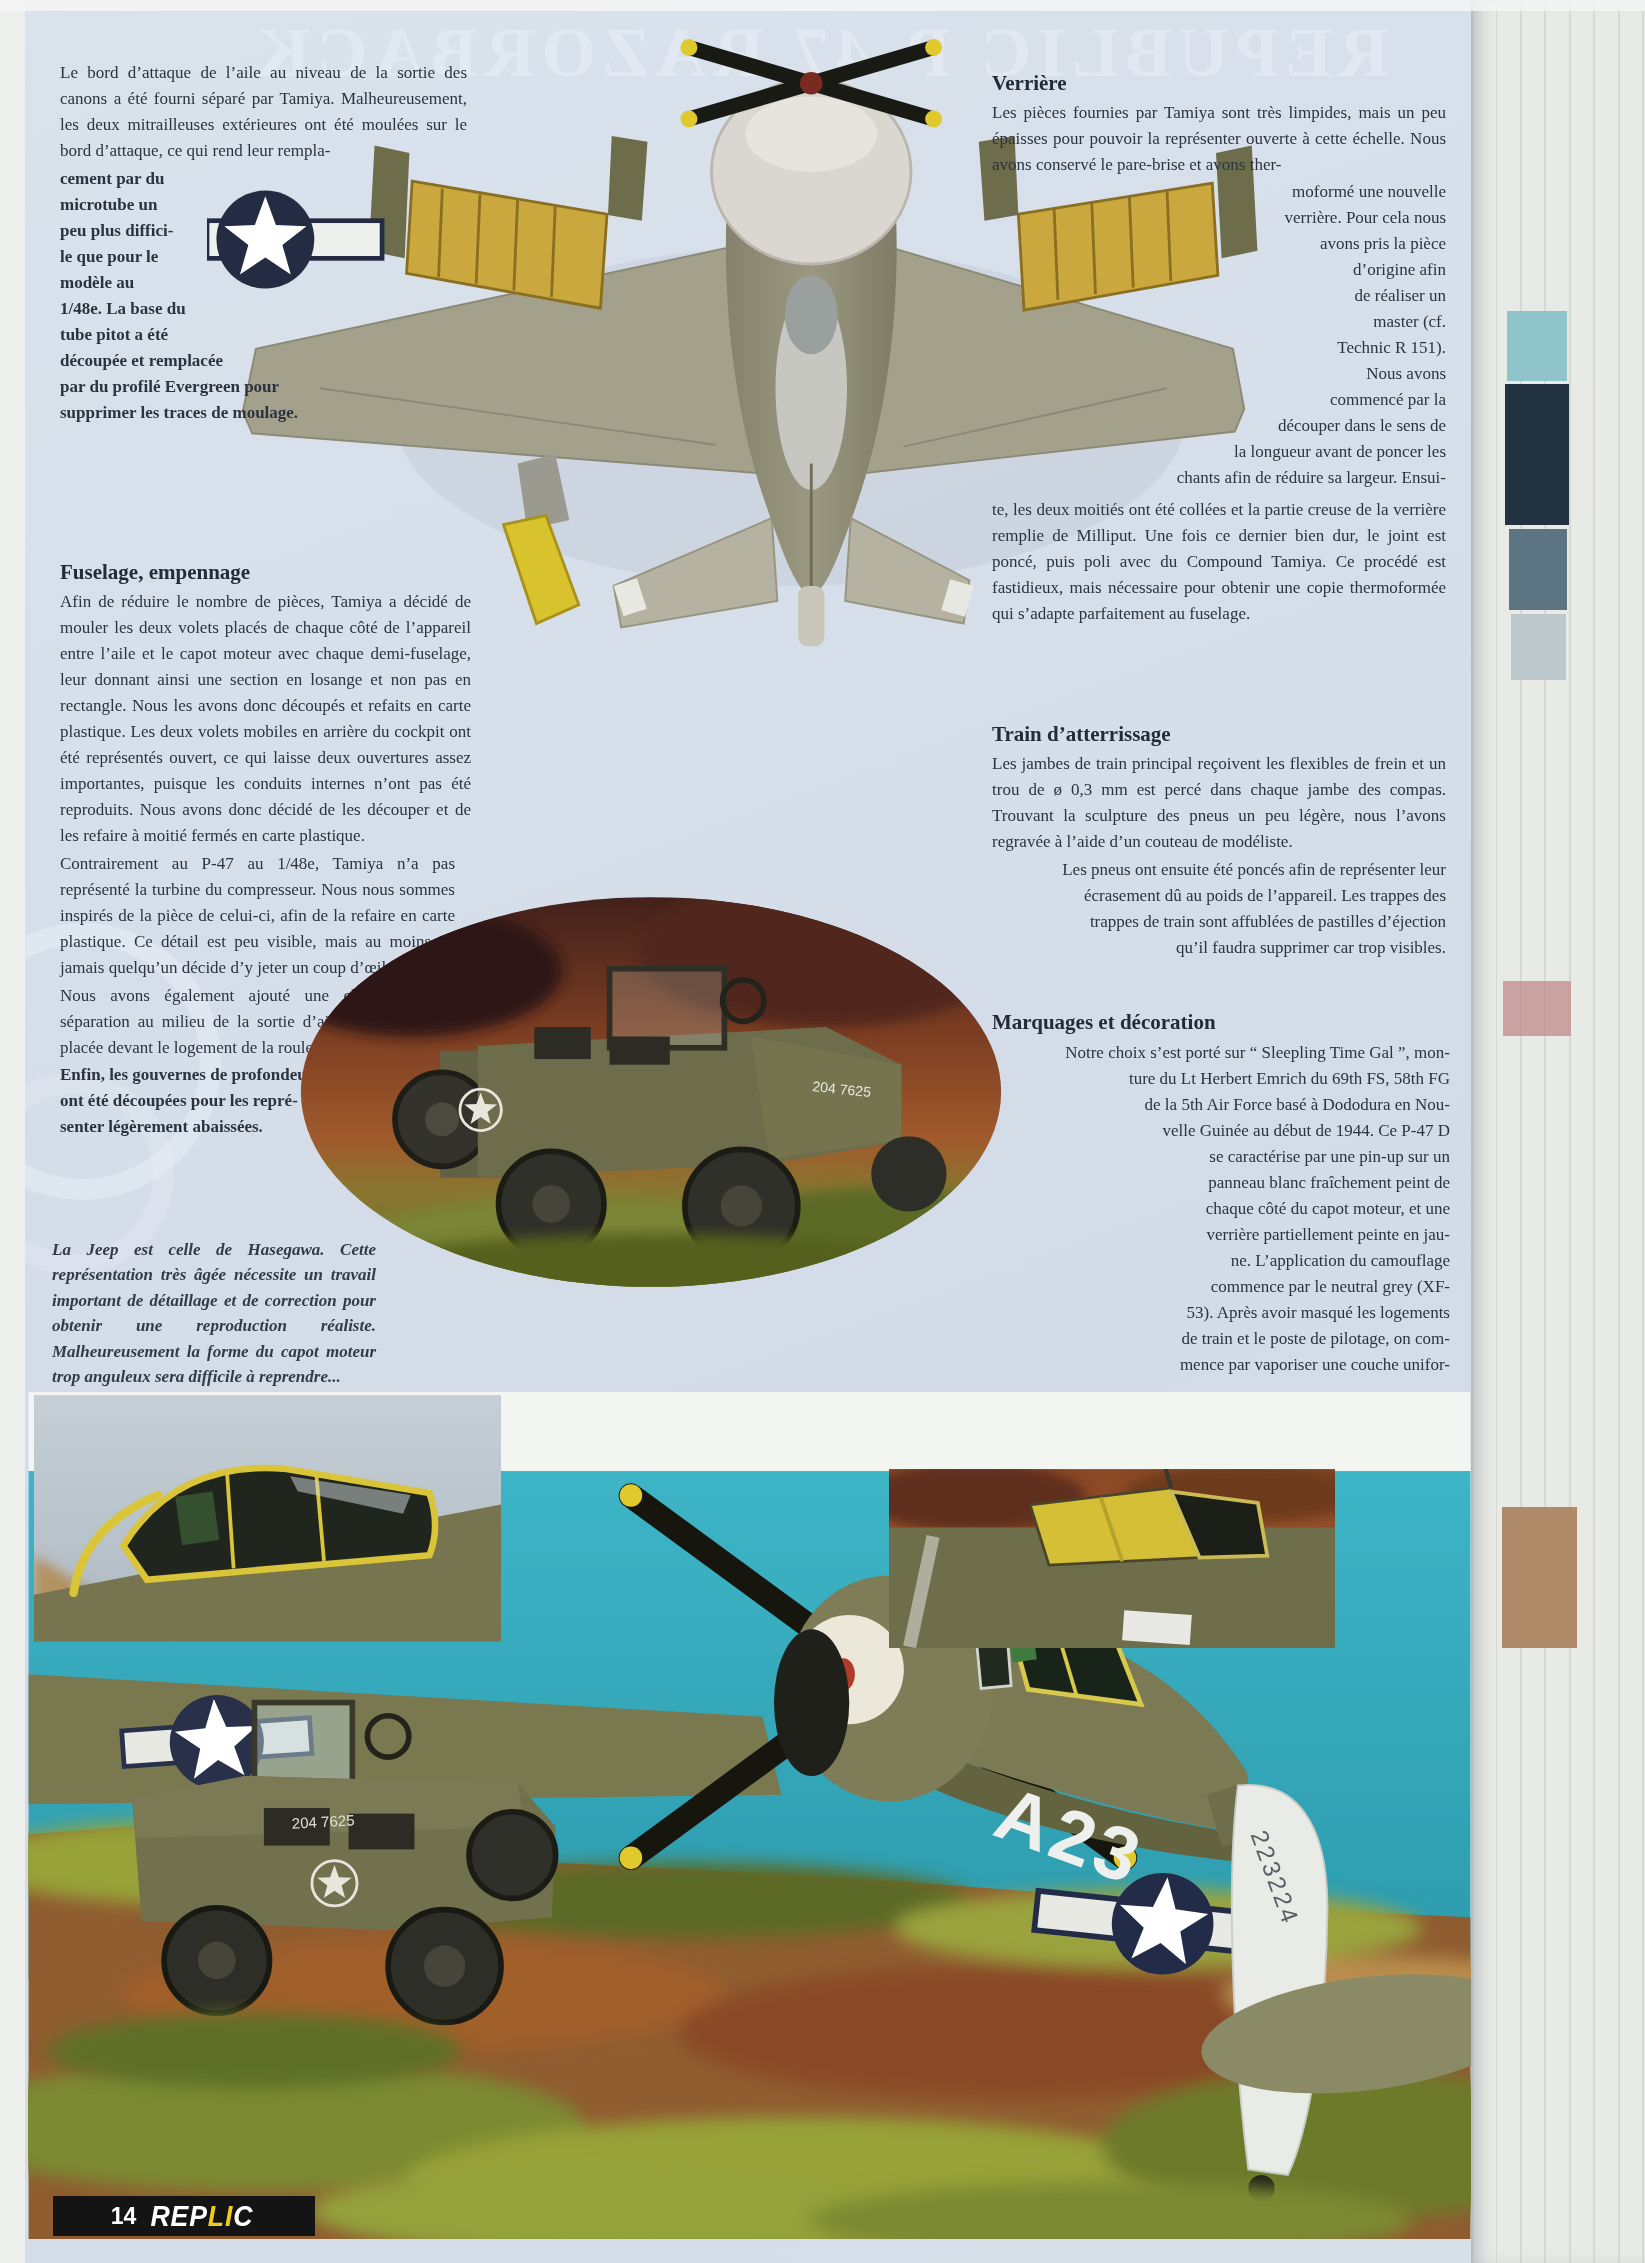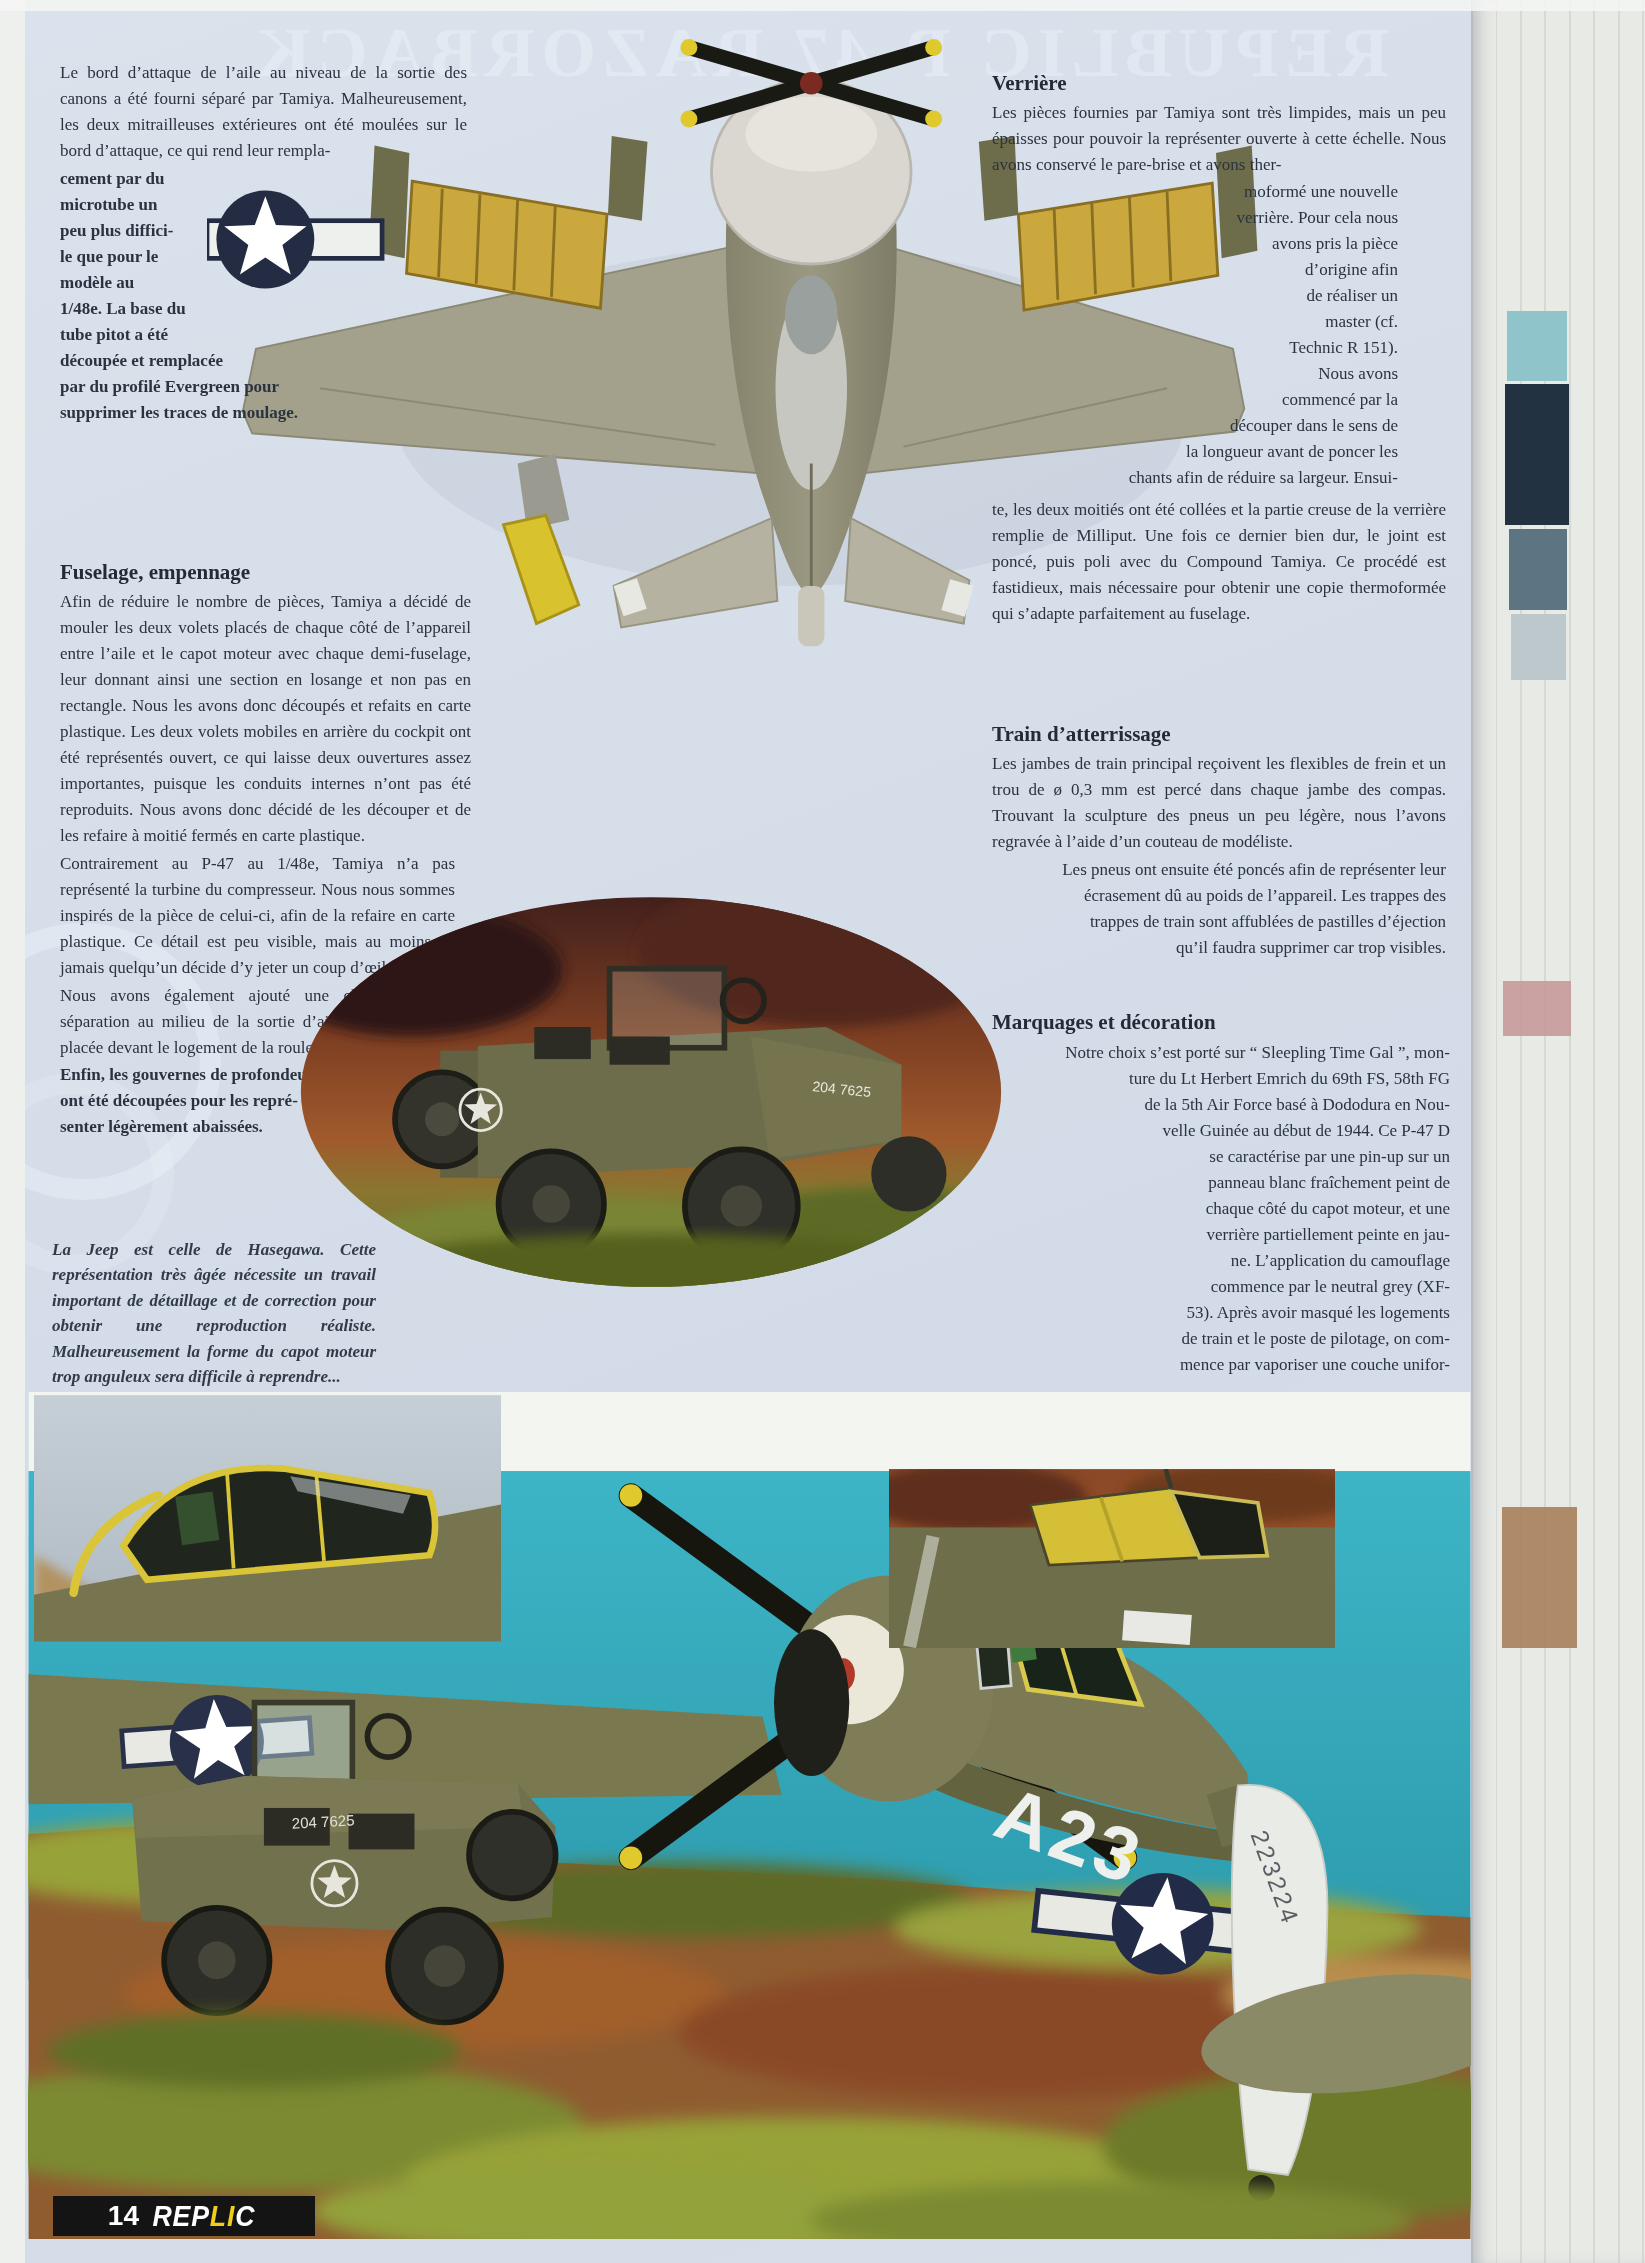--- a/index.html
+++ b/index.html
@@ -23,21 +23,21 @@
   .photo{position:absolute;}
   .strip{position:absolute;left:1471px;top:0;width:175px;height:2264px;
       background:#e8eae6;
       box-shadow:inset 13px 0 17px -7.5px rgba(110,120,140,.45);}
   .strip .lines{position:absolute;inset:0;
       background:repeating-linear-gradient(90deg,rgba(150,155,150,.22) 0 1.9px,transparent 1.9px 24.5px);}
   .frag{position:absolute;}
   .footer{position:absolute;left:53px;top:2196px;width:262px;height:40px;
       background:var(--footer_bg,#141414);display:flex;align-items:center;
       justify-content:center;gap:9.4px;font-family:"Liberation Sans",sans-serif;}
-  .footer .num{color:#fff;font-weight:bold;font-size:28px;}
+  .footer .num{color:#fff;font-weight:bold;font-size:23px;}
   .footer .logo{font-weight:800;font-style:italic;font-size:29px;letter-spacing:0.9px;
       transform:scaleX(.92);}
   .footer .logo .w{color:#fff;} .footer .logo .y{color:var(--logo_yellow,#f0cd1a);}
 </style>
 </head>
 <body>
 
 <div class="page">
 
   <div class="watermark">REPUBLIC P-47 RAZORBACK</div>
@@ -148,21 +148,21 @@
 
   <div class="caption" style="left:32px;top:1237px;width:324px;">
     <span>La Jeep est celle de Hasegawa. Cette représentation très âgée nécessite un travail important de détaillage et de correction pour obtenir une reproduction réaliste. Malheureusement la forme du capot moteur trop anguleux sera difficile à reprendre...</span>
     <span class="credit">Réalisation de Katsumi Tokunaga.</span>
   </div>
 
   <div class="txt" style="left:992px;top:70px;width:454px;">
     <h3 class="head">Verrière</h3>
     <p>Les pièces fournies par Tamiya sont très limpides, mais un peu épaisses pour pouvoir la représenter ouverte à cette échelle. Nous avons conservé le pare-brise et avons ther-</p>
   </div>
-  <div class="txt pre-r" style="left:944px;top:179px;width:454px;">moformé une nouvelle
+  <div class="txt pre-r" style="left:992px;top:179px;width:454px;">moformé une nouvelle
 verrière. Pour cela nous
 avons pris la pièce
 d’origine afin
 de réaliser un
 master (cf.
 Technic R 151).
 Nous avons
 commencé par la
 découper dans le sens de
 la longueur avant de poncer les

